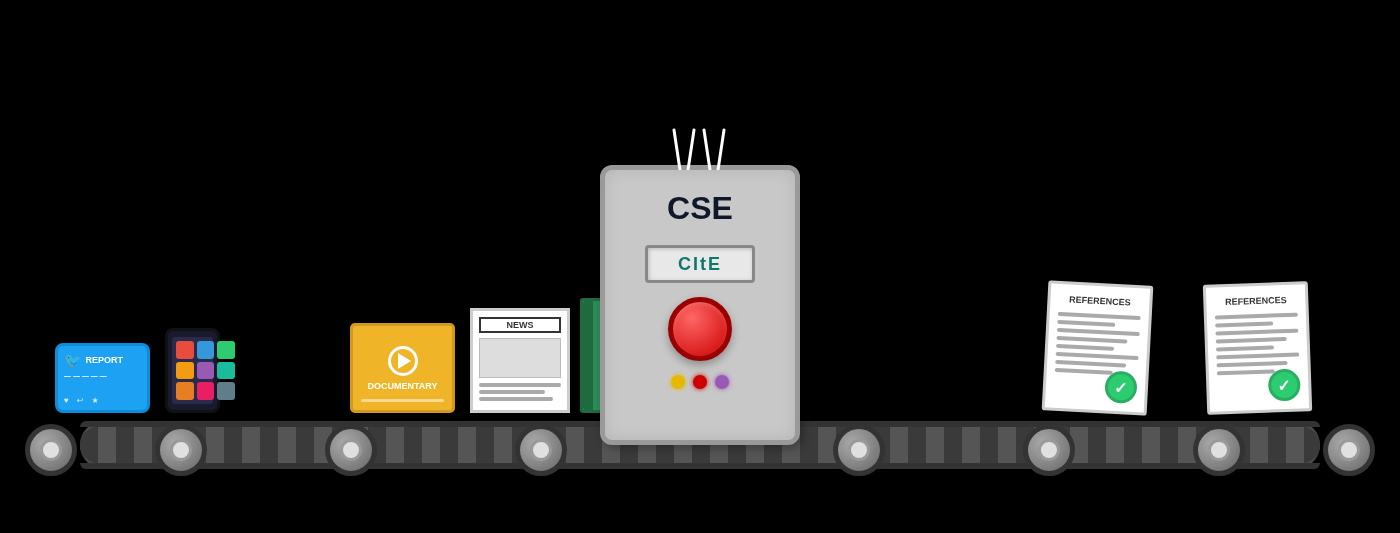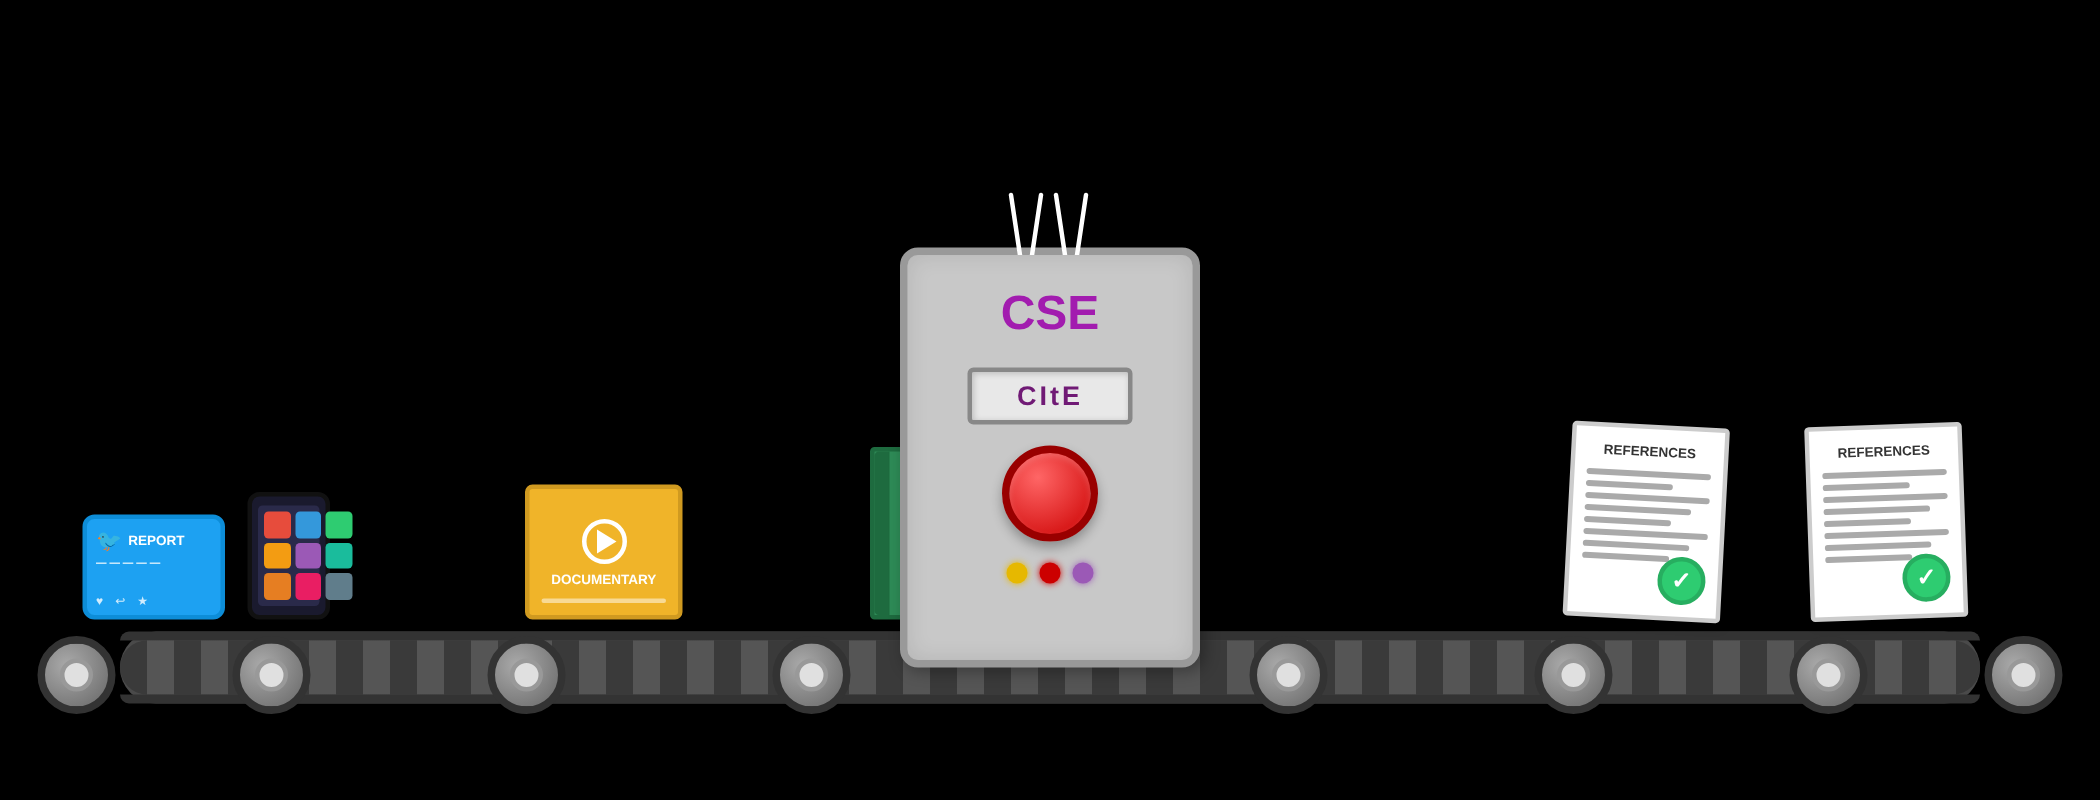--- a/index.html
+++ b/index.html
@@ -305,42 +305,42 @@
       flex-direction: column;
       align-items: center;
       padding: 20px 15px;
       box-shadow: inset 0 0 15px rgba(0,0,0,0.1), 3px 3px 10px rgba(0,0,0,0.3);
       z-index: 10;
     }
 
     .cse-title {
       font-size: 32px;
       font-weight: 900;
-      color: #a21caf;
+      color: #0f172a;
       font-family: 'Arial Black', Arial, sans-serif;
       margin-bottom: 18px;
     }
 
     .cite-display {
       width: 110px;
       height: 38px;
       background: #e8e8e8;
       border: 3px solid #888;
       border-radius: 4px;
       display: flex;
       align-items: center;
       justify-content: center;
       margin-bottom: 14px;
       box-shadow: inset 1px 1px 4px rgba(0,0,0,0.2);
     }
 
     .cite-text {
       font-size: 18px;
       font-weight: 900;
-      color: #701a75;
+      color: #0f766e;
       font-family: 'Arial Black', Arial, sans-serif;
       letter-spacing: 2px;
       text-align: right;
     }
 
     .red-button {
       width: 64px;
       height: 64px;
       border-radius: 50%;
       background: radial-gradient(circle at 35% 30%, #ff6666, #cc0000);
@@ -530,20 +530,31 @@
   <div style="position:absolute; bottom:120px; left:350px;">
     <div class="doc-card">
       <div class="doc-play">
         <div class="play-triangle"></div>
       </div>
       <div class="doc-label">DOCUMENTARY</div>
       <div class="doc-line"></div>
     </div>
   </div>
 
+  <div style="position:absolute; bottom:120px; left:470px;">
+    <div class="news-card">
+      <div class="news-label">NEWS</div>
+      <div class="news-image-box"></div>
+      <div class="news-lines">
+        <div class="news-line"></div>
+        <div class="news-line" style="width:80%"></div>
+        <div class="news-line" style="width:90%"></div>
+      </div>
+    </div>
+  </div>
 
   <div style="position:absolute; bottom:120px; left:580px; z-index:8;">
     <div class="book">
       <div class="book-spine"></div>
       <div class="book-text">BOO<br>K</div>
     </div>
   </div>
 
   <div class="cse-machine">
 

